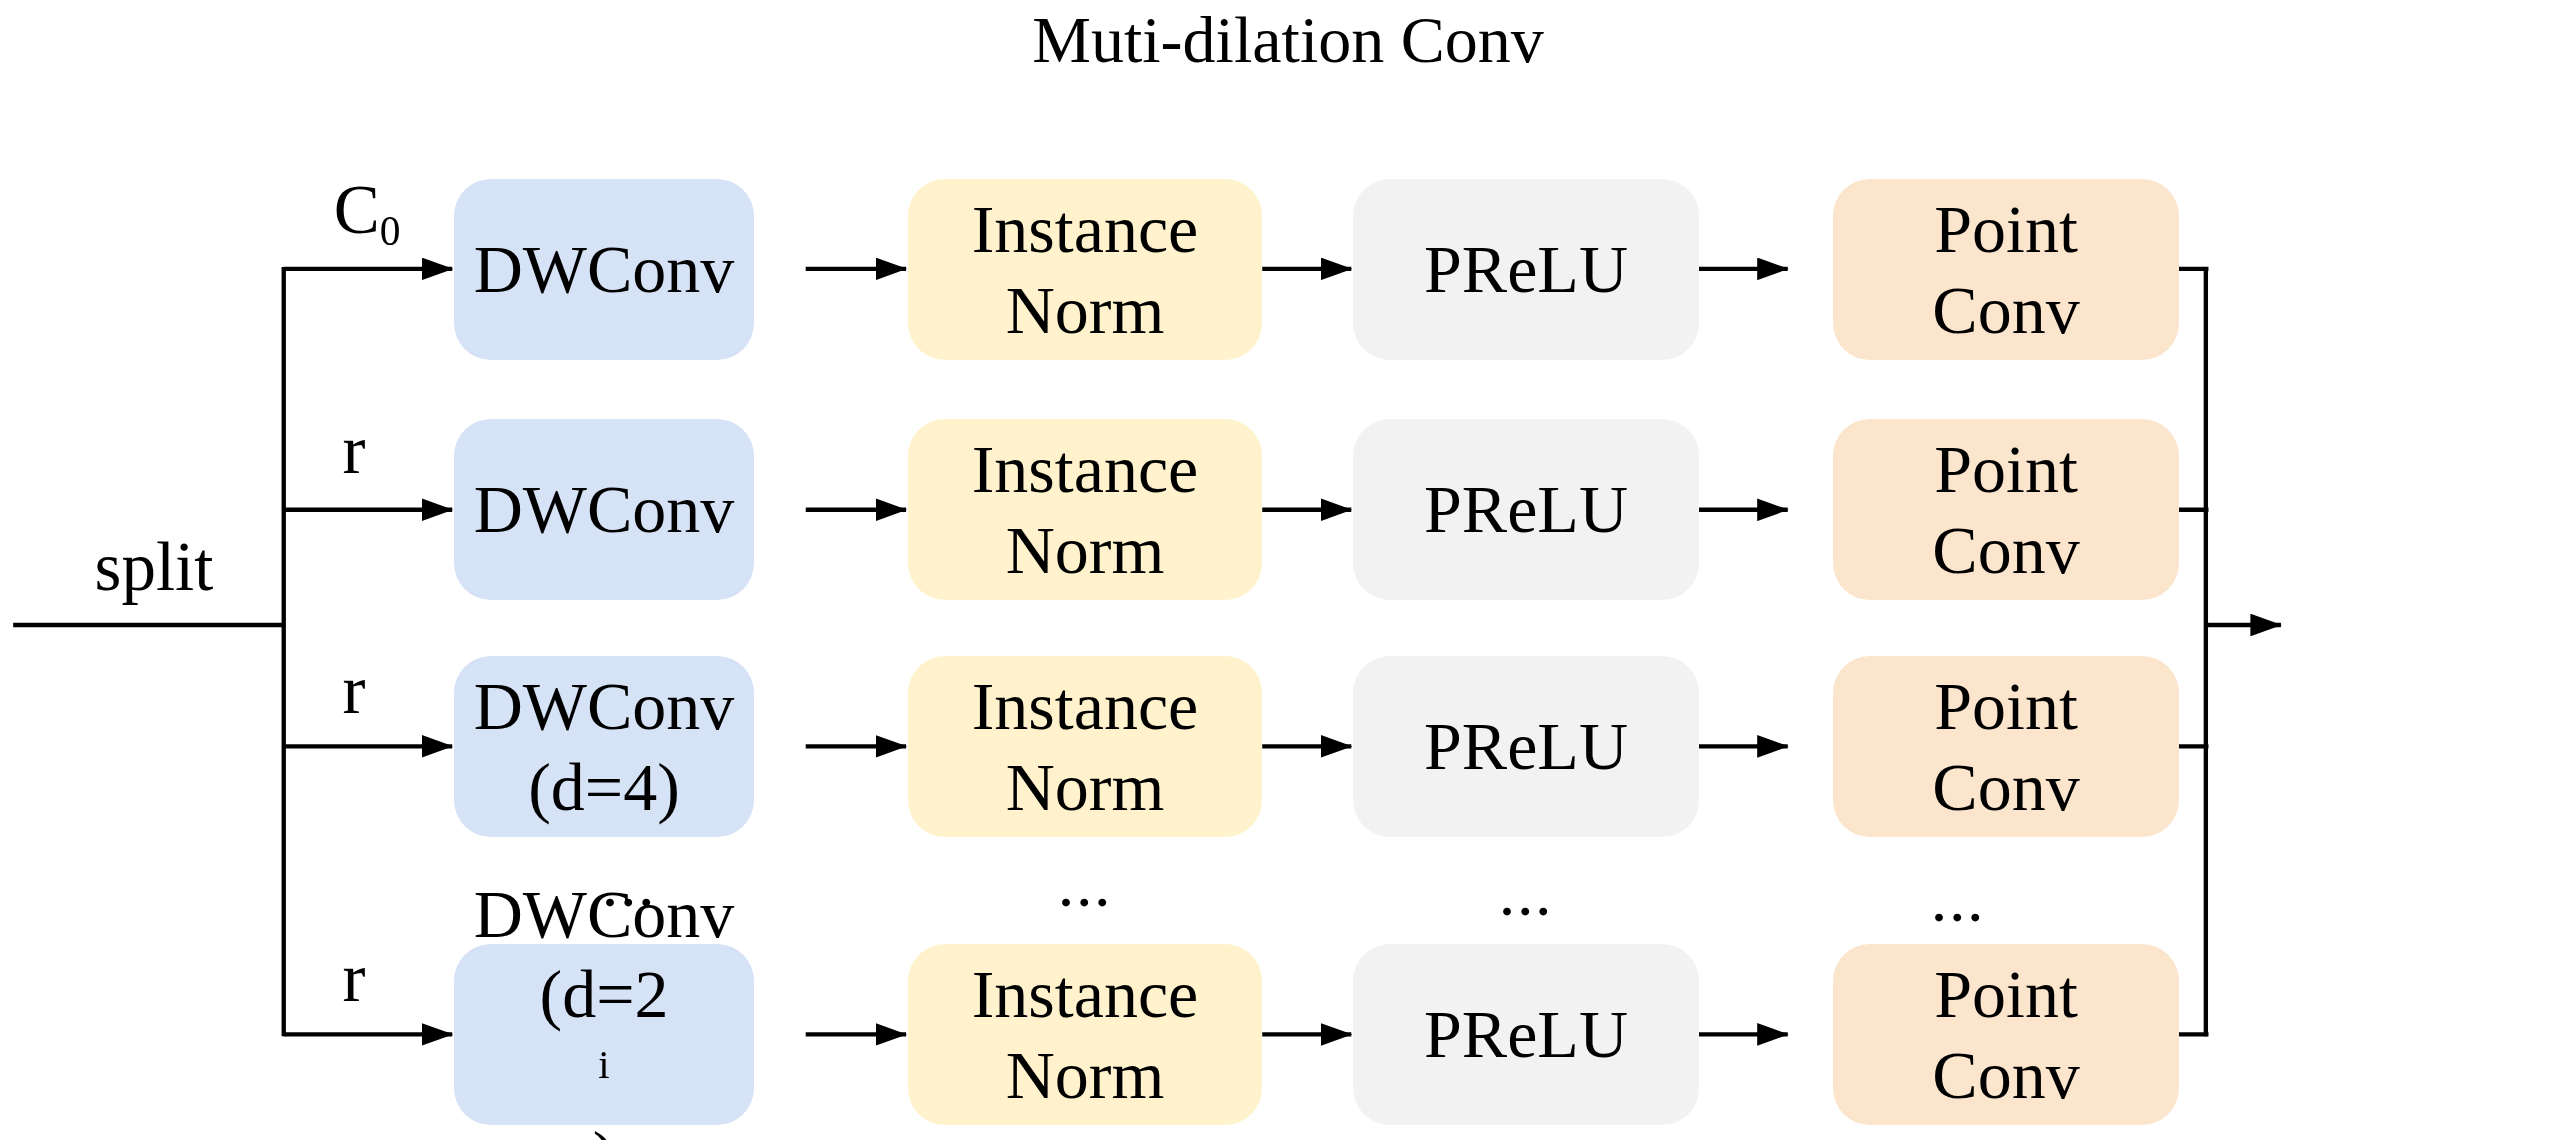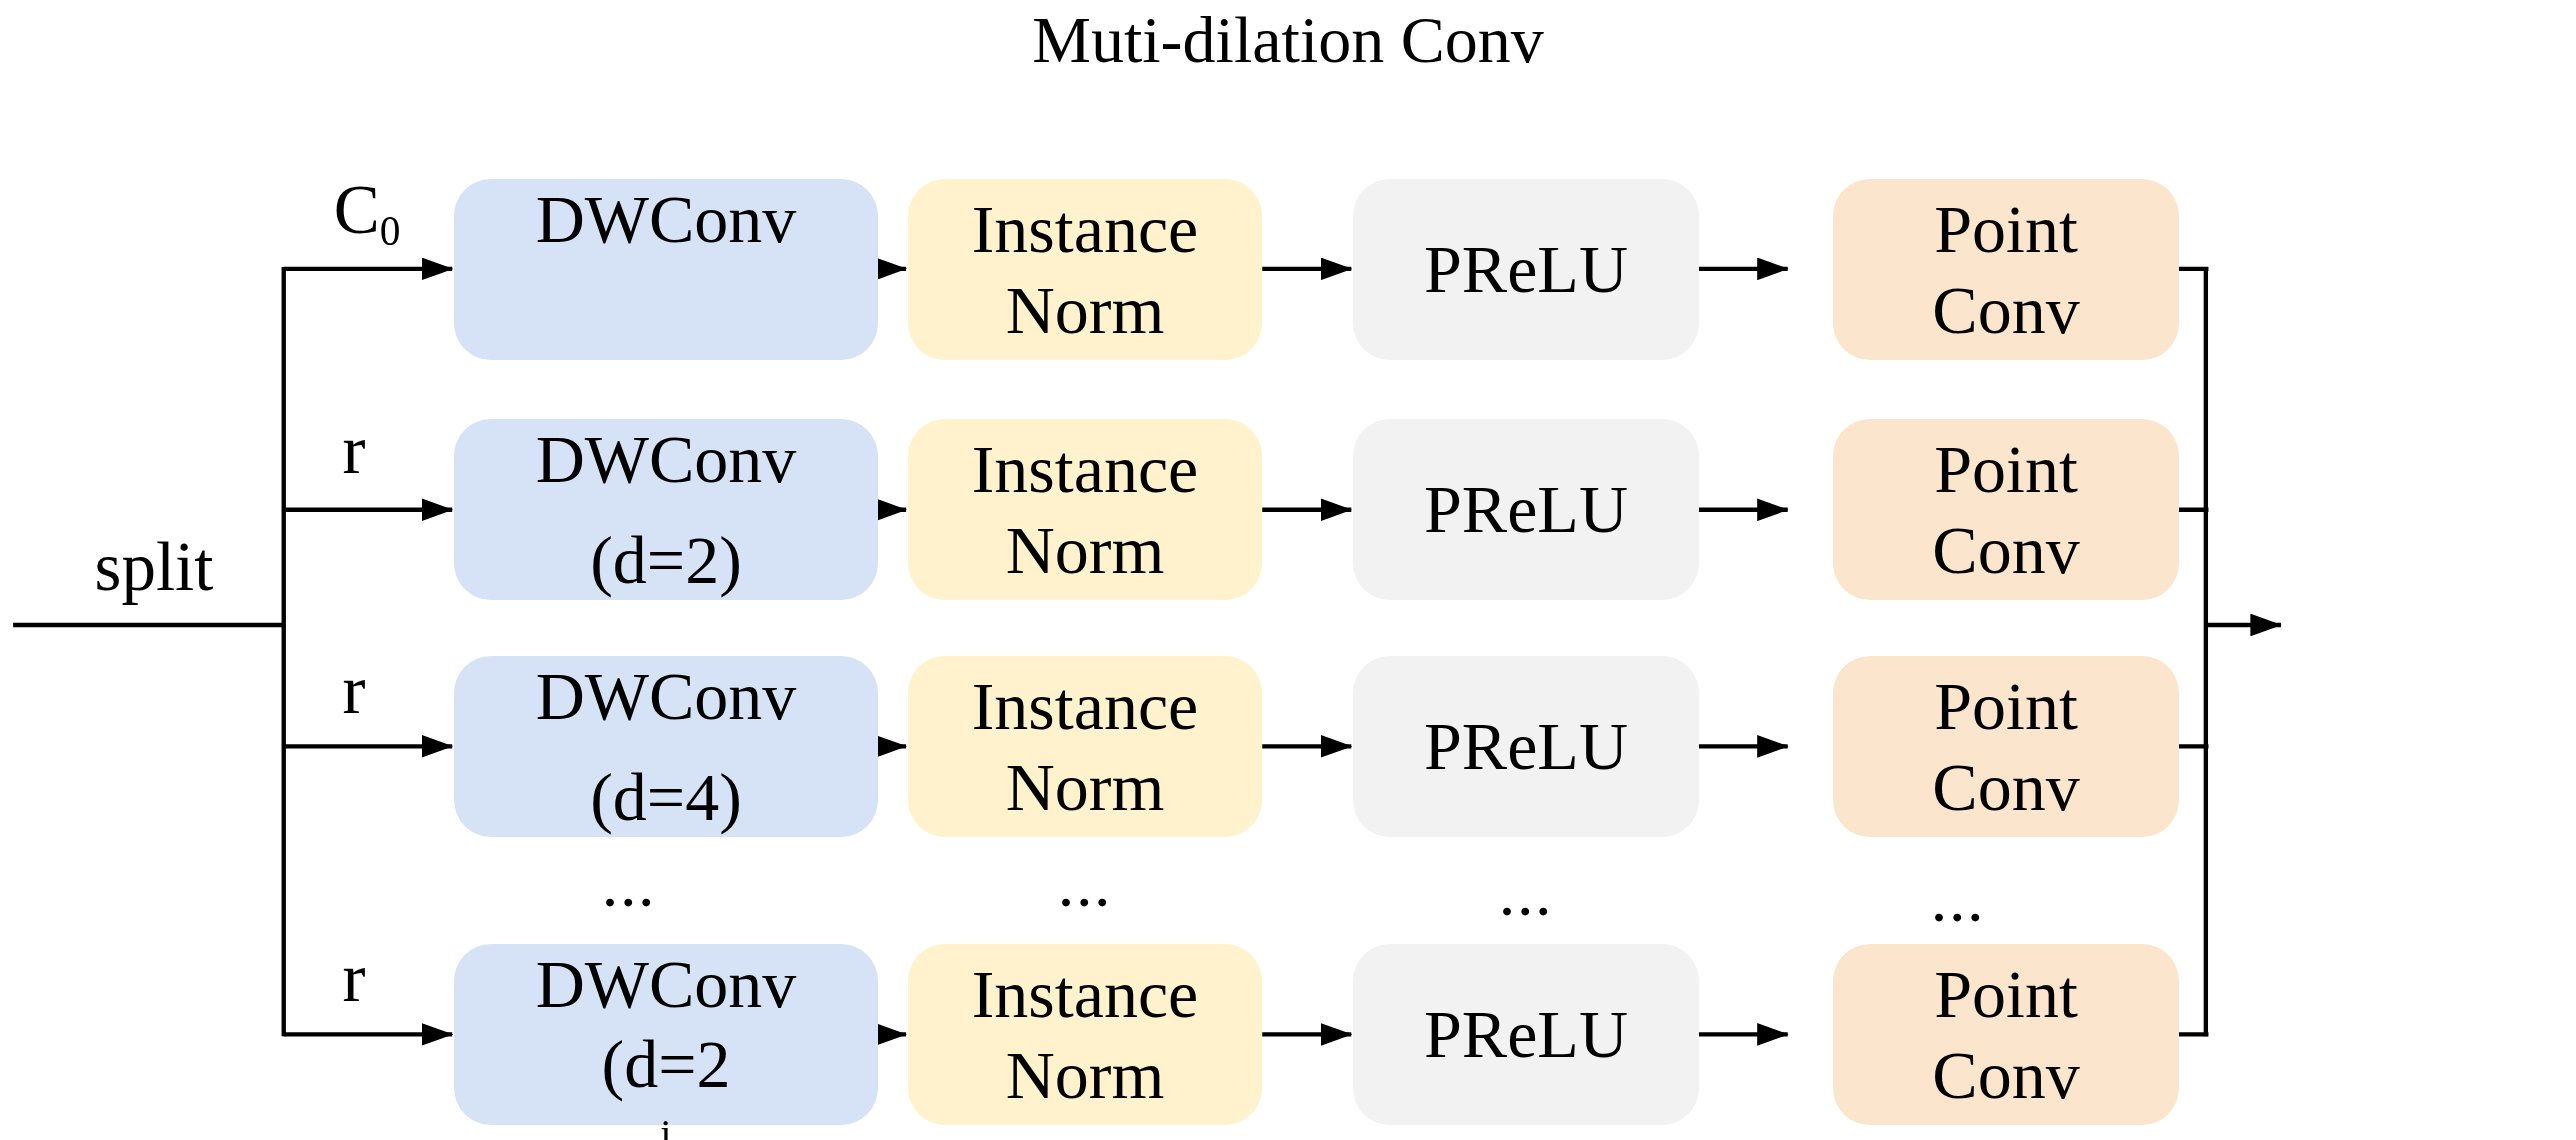--- a/index.html
+++ b/index.html
@@ -34,21 +34,21 @@
     position:absolute;z-index:2;font-size:69px;line-height:1;
     transform:translate(-50%,-50%);white-space:nowrap;
   }
   .lbl sub{font-size:0.6em;vertical-align:-0.3em;}
   .box sup{font-size:0.6em;vertical-align:0.5em;}
   .dots{
     position:absolute;z-index:2;font-size:66px;line-height:1;
     transform:translateX(-50%);white-space:nowrap;letter-spacing:1.7px;
   }
   
-  .c0{left:454px;width:424px;justify-content:space-between;}
+  .c0{left:454px;width:300px;}
   .c1{left:908px;width:354px;}
   .c2{left:1353px;width:346px;}
   .c3{left:1789px;width:346px;}
   
   .r0{top:179px;height:181px;}
   .r1{top:419px;height:181px;}
   .r2{top:656px;height:181px;}
   .r3{top:944px;height:181px;}
 </style>
 </head>
@@ -116,21 +116,20 @@
   <div class="box prelu c2 r0">
     <span>PReLU</span>
   </div>
   <div class="box pconv c3 r0">
     <span>Point</span>
     <span>Conv</span>
   </div>
 
   <div class="box dw c0 r1">
     <span>DWConv</span>
-    <span><span>(d=2)</span><sup></sup><span></span></span>
   </div>
   <div class="box inorm c1 r1">
     <span>Instance</span>
     <span>Norm</span>
   </div>
   <div class="box prelu c2 r1">
     <span>PReLU</span>
   </div>
   <div class="box pconv c3 r1">
     <span>Point</span>

